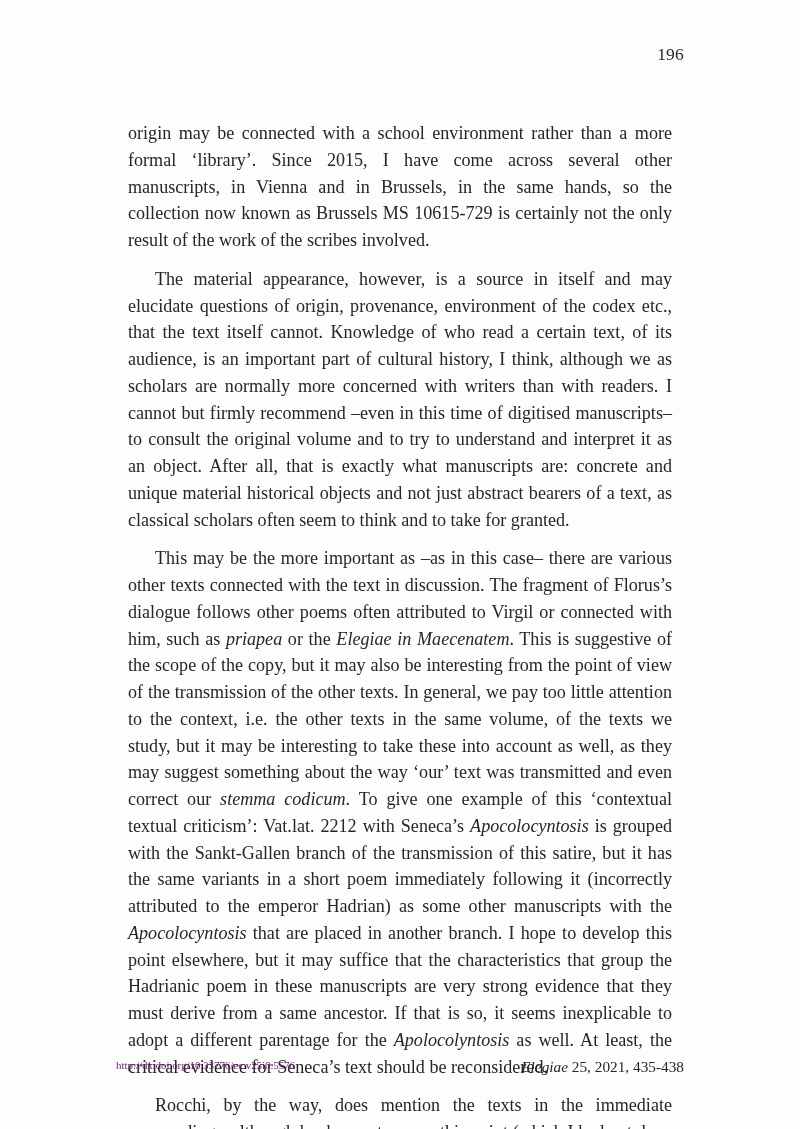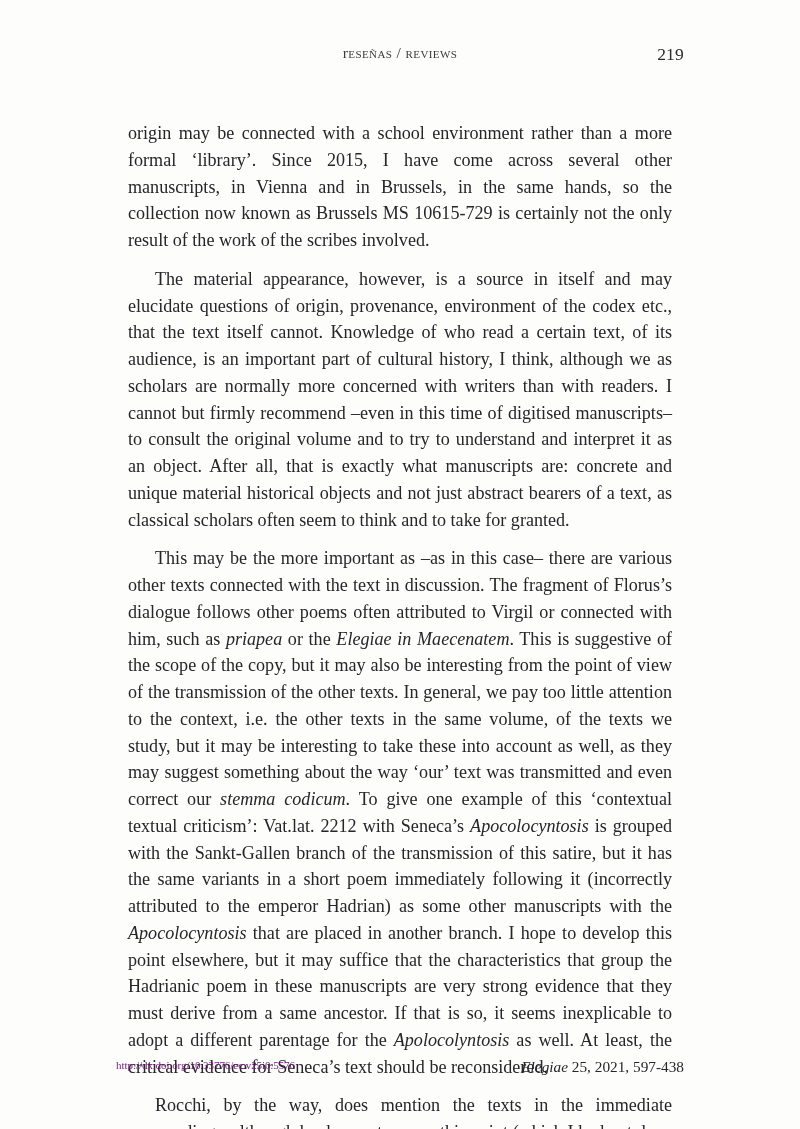--- a/index.html
+++ b/index.html
@@ -103,36 +103,35 @@
   .journal-name {
     font-style: italic;
   }
 </style>
 </head>
 <body>
 
 <div class="page">
 
   <div class="running-head">
-    <div class="running-head-title">Reseñas / Reviews</div>
-    <div class="folio">219</div>
+    <div class="folio">196</div>
   </div>
 
   <div class="textblock">
 
     <p class="no-indent"><span>origin may be connected with a school environment rather than a more formal ‘library’. Since 2015, I have come across several other manuscripts, in Vienna and in Brussels, in the same hands, so the collection now known as Brussels MS 10615-729 is certainly not the only result of the work of the scribes involved.</span></p>
 
     <p><span>The material appearance, however, is a source in itself and may elucidate questions of origin, provenance, environment of the codex etc., that the text itself cannot. Knowledge of who read a certain text, of its audience, is an important part of cultural history, I think, although we as scholars are normally more concerned with writers than with readers. I cannot but firmly recommend –even in this time of digitised manuscripts– to consult the original volume and to try to understand and interpret it as an object. After all, that is exactly what manuscripts are: concrete and unique material historical objects and not just abstract bearers of a text, as classical scholars often seem to think and to take for granted.</span></p>
 
     <p><span>This may be the more important as –as in this case– there are various other texts connected with the text in discussion. The fragment of Florus’s dialogue follows other poems often attributed to Virgil or connected with him, such as </span><i class="it">priapea</i><span> or the </span><i class="it">Elegiae in Maecenatem</i><span>. This is suggestive of the scope of the copy, but it may also be interesting from the point of view of the transmission of the other texts. In general, we pay too little attention to the context, i.e. the other texts in the same volume, of the texts we study, but it may be interesting to take these into account as well, as they may suggest something about the way ‘our’ text was transmitted and even correct our </span><i class="it">stemma codicum</i><span>. To give one example of this ‘contextual textual criticism’: Vat.lat. 2212 with Seneca’s </span><i class="it">Apocolocyntosis</i><span> is grouped with the Sankt-Gallen branch of the transmission of this satire, but it has the same variants in a short poem immediately following it (incorrectly attributed to the emperor Hadrian) as some other manuscripts with the </span><i class="it">Apocolocyntosis</i><span> that are placed in another branch. I hope to develop this point elsewhere, but it may suffice that the characteristics that group the Hadrianic poem in these manuscripts are very strong evidence that they must derive from a same ancestor. If that is so, it seems inexplicable to adopt a different parentage for the </span><i class="it">Apolocolyntosis</i><span> as well. At least, the critical evidence for Seneca’s text should be reconsidered.</span></p>
 
     <p><span>Rocchi, by the way, does mention the texts in the immediate surroundings, although he does not pursue this point (which I had not done so either, I admit, but these reflections date from after my own article: scholarship never stops, as they say).</span></p>
 
     <p><span>In all, to return to Stefano Rocchi’s book on Florus’s </span><i class="it">Vergilius orator an poeta</i></p>
 
   </div>
 
   <div class="footer">
     <div class="doi">http://dx.doi.org/10.33776/ec.v25i0.5576</div>
-    <div class="journal-line"><span class="journal-name">Elegiae</span><span> 25, 2021, 597-438</span></div>
+    <div class="journal-line"><span class="journal-name">Elegiae</span><span> 25, 2021, 435-438</span></div>
   </div>
 
 </div>
 
 </body></html>

